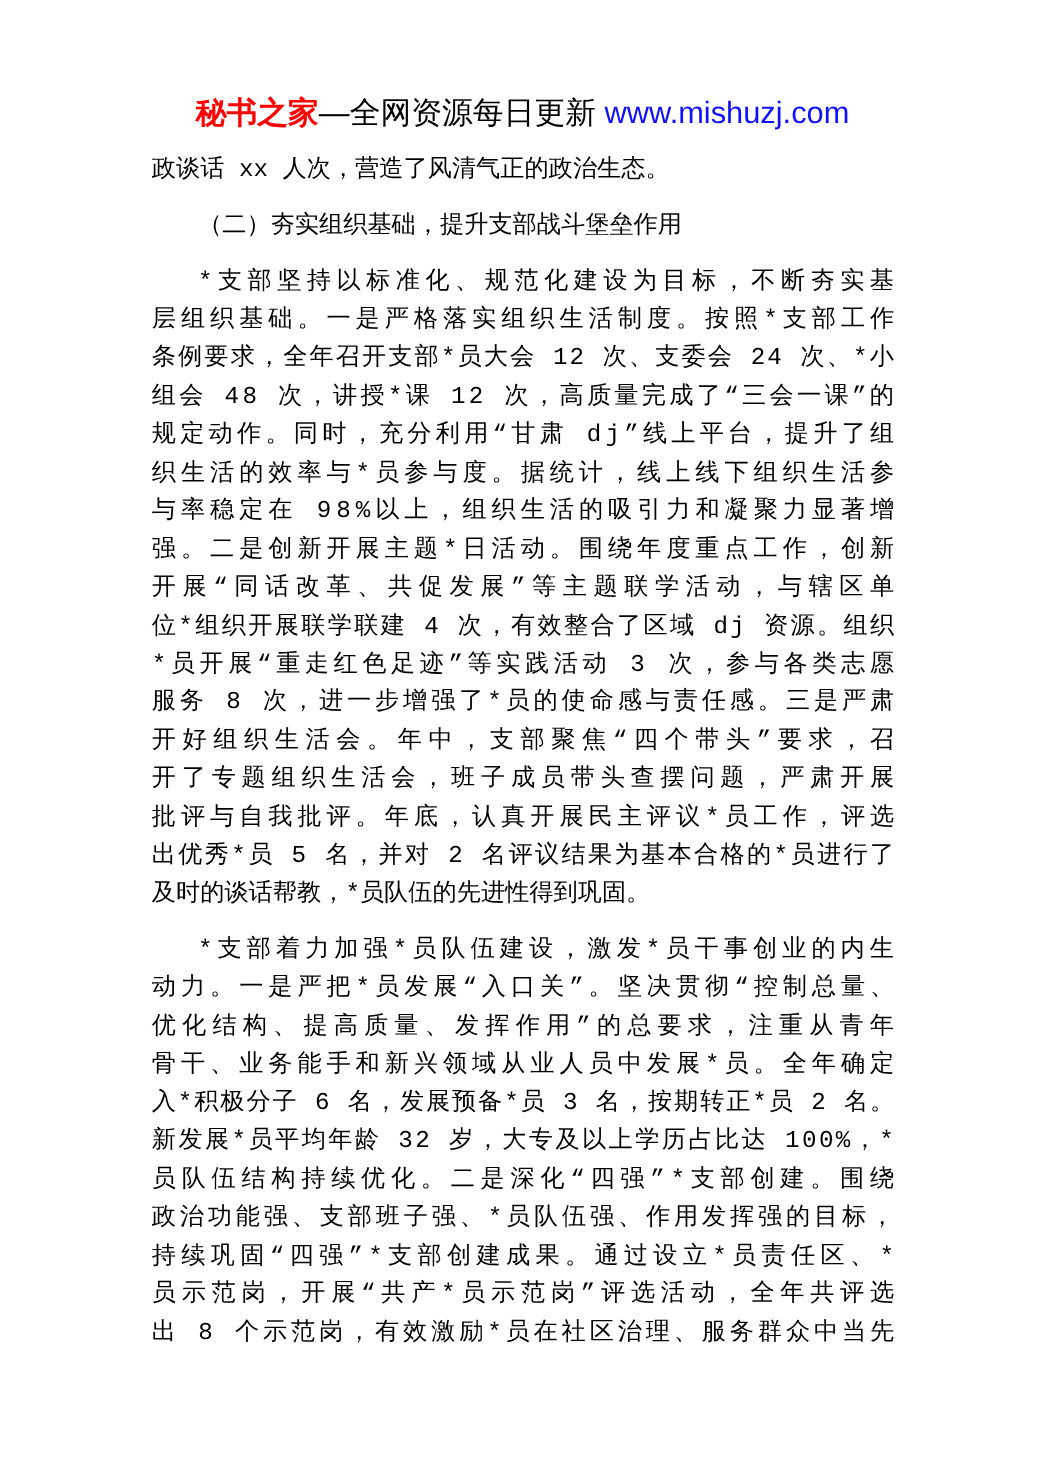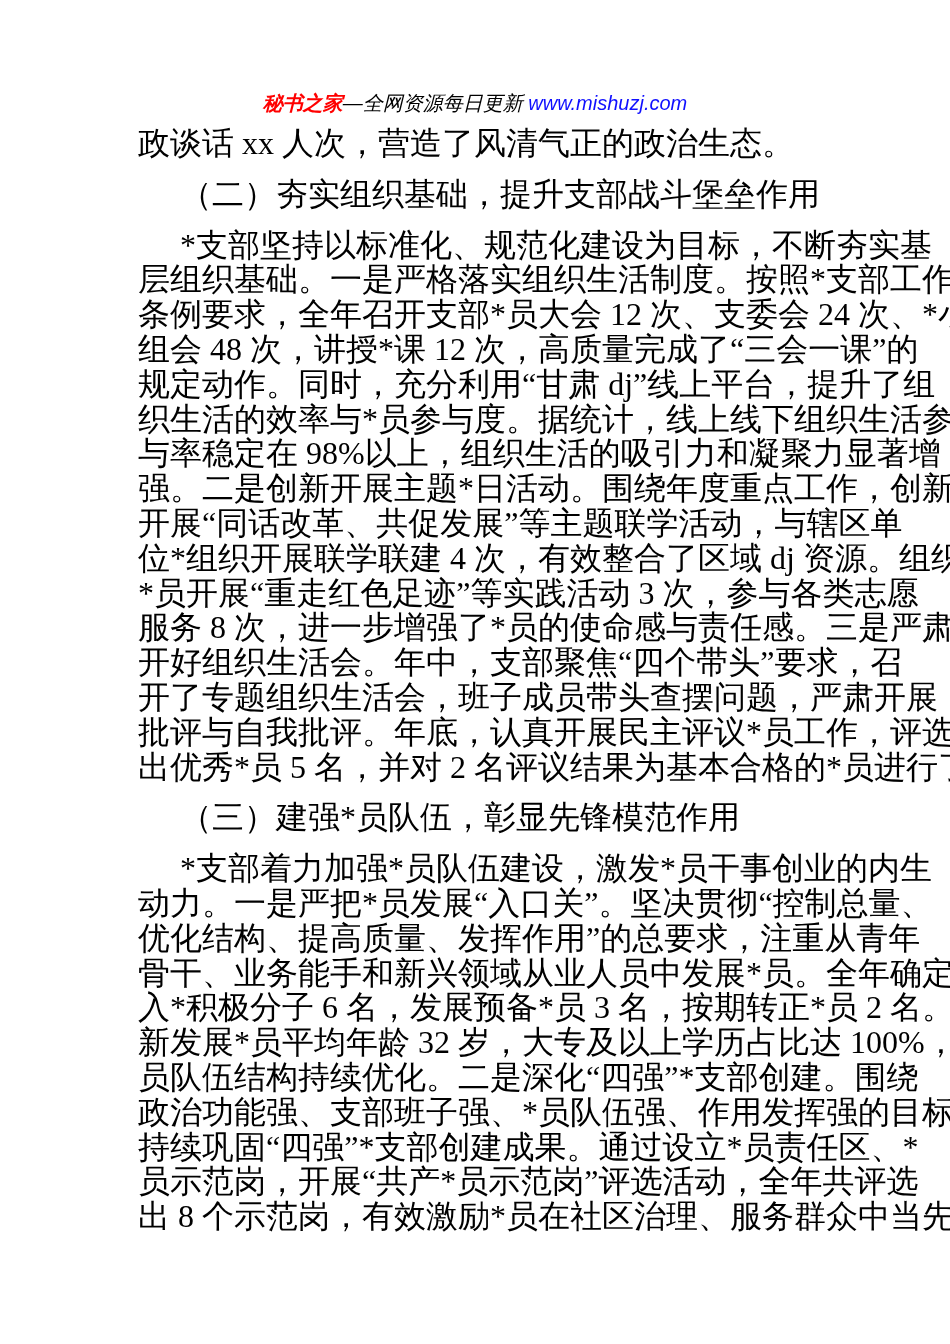--- a/index.html
+++ b/index.html
@@ -15,35 +15,34 @@
     overflow: hidden;
     color: #000000;
   }
   .hdr {
     position: absolute;
     top: 86px;
     left: 0;
     width: 100%;
     text-align: center;
     font-family: "Liberation Sans", "DejaVu Sans", sans-serif;
-    font-size: 20px;
+    font-size: 28px;
     line-height: 34px;
     white-space: nowrap;
-    font-style: italic;
   }
   .brand {
     font-weight: bold;
   }
   .doc {
     position: absolute;
-    top: 126px;
+    top: 138px;
     left: 138px;
     width: 675px;
-    font-family: Liberation Serif, serif;
-    font-size: 32px;
+    font-family: Liberation Mono, monospace;
+    font-size: 22px;
   }
   .line {
     height: 34.8px;
     line-height: 34.8px;
     white-space: nowrap;
     overflow: visible;
   }
   .line.ind {
     padding-left: 42px;
     margin-top: 16px;
@@ -535,21 +534,21 @@
         <span>本</span>
         <span>合</span>
         <span>格</span>
         <span>的</span>
         <span>*</span>
         <span>员</span>
         <span>进</span>
         <span>行</span>
         <span>了</span>
       </div>
-      <div class="line ind">（三）建强*员队伍，彰显先锋模范作用</div>
+      <div class="line">及时的谈话帮教，*员队伍的先进性得到巩固。</div>
       <div class="line ind j">
         <span>*</span>
         <span>支</span>
         <span>部</span>
         <span>着</span>
         <span>力</span>
         <span>加</span>
         <span>强</span>
         <span>*</span>
         <span>员</span>

